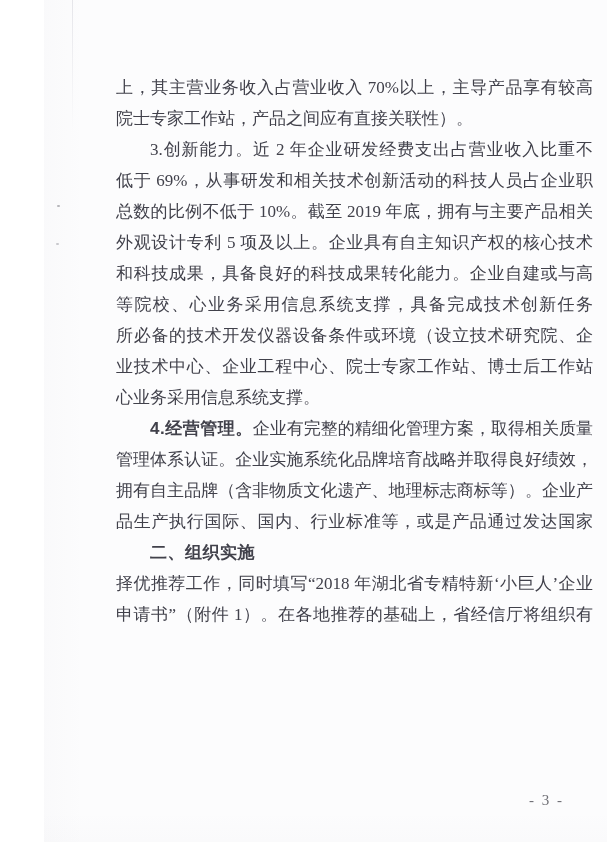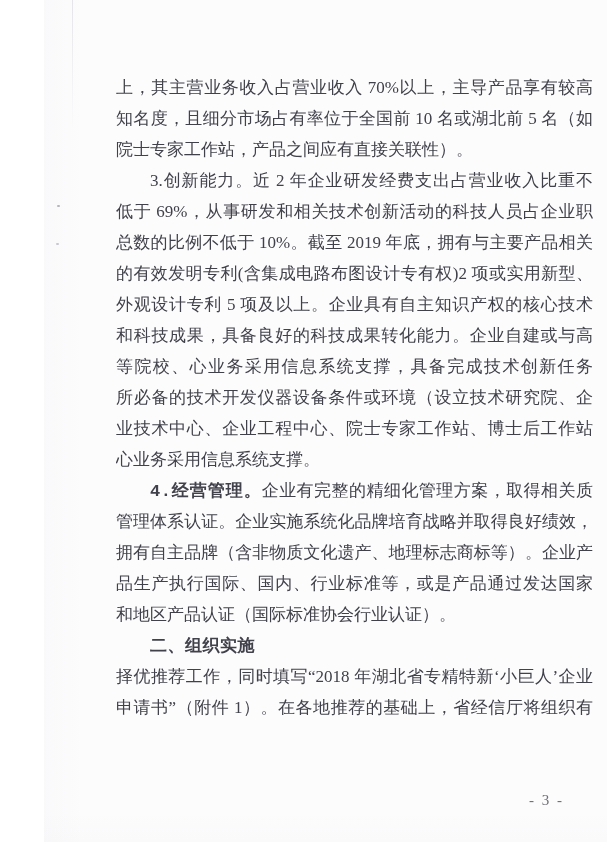--- a/index.html
+++ b/index.html
@@ -28,21 +28,21 @@
     height: 31px;
     overflow: hidden;
     text-align: justify;
     text-justify: inter-character;
   }
   .line.fill { text-align-last: justify; }
   .line.indent { text-indent: 2em; }
   .seg { }
   .seg.bold {
     font-weight: 700;
-    font-family: Liberation Mono, monospace;
+    font-family: Liberation Sans, sans-serif;
     letter-spacing: 0.5px;
   }
   .pagenum {
     position: absolute;
     top: 792px;
     left: 480px;
     width: 45px;
     text-align: center;
     font-size: 15px;
     letter-spacing: 2px;
@@ -66,36 +66,33 @@
 </head>
 <body>
 
 <div class="sheet">
   <div class="scan-line"></div>
   <div class="speck s1"></div>
   <div class="speck s2"></div>
 
   <div class="content">
       <div class="line fill"><span class="seg">上，其主营业务收入占营业收入 70%以上，主导产品享有较高</span></div>
-      <div class="line fill"><span class="seg">知名度，且细分市场占有率位于全国前 10 名或湖北前 5 名（如</span></div>
       <div class="line"><span class="seg">院士专家工作站，产品之间应有直接关联性）。</span></div>
       <div class="line fill indent"><span class="seg">3.创新能力。近 2 年企业研发经费支出占营业收入比重不</span></div>
       <div class="line fill"><span class="seg">低于 69%，从事研发和相关技术创新活动的科技人员占企业职工</span></div>
       <div class="line fill"><span class="seg">总数的比例不低于 10%。截至 2019 年底，拥有与主要产品相关</span></div>
-      <div class="line fill"><span class="seg">的有效发明专利(含集成电路布图设计专有权)2 项或实用新型、</span></div>
       <div class="line fill"><span class="seg">外观设计专利 5 项及以上。企业具有自主知识产权的核心技术</span></div>
       <div class="line fill"><span class="seg">和科技成果，具备良好的科技成果转化能力。企业自建或与高</span></div>
       <div class="line fill"><span class="seg">等院校、心业务采用信息系统支撑，具备完成技术创新任务</span></div>
       <div class="line fill"><span class="seg">所必备的技术开发仪器设备条件或环境（设立技术研究院、企</span></div>
       <div class="line fill"><span class="seg">业技术中心、企业工程中心、院士专家工作站、博士后工作站</span></div>
       <div class="line"><span class="seg">心业务采用信息系统支撑。</span></div>
       <div class="line fill indent"><span class="seg bold">4.经营管理。</span><span class="seg">企业有完整的精细化管理方案，取得相关质量</span></div>
       <div class="line fill"><span class="seg">管理体系认证。企业实施系统化品牌培育战略并取得良好绩效，</span></div>
       <div class="line fill"><span class="seg">拥有自主品牌（含非物质文化遗产、地理标志商标等）。企业产</span></div>
       <div class="line fill"><span class="seg">品生产执行国际、国内、行业标准等，或是产品通过发达国家</span></div>
-      <div class="line"><span class="seg">和地区产品认证（国际标准协会行业认证）。</span></div>
       <div class="line indent"><span class="seg bold">二、组织实施</span></div>
       <div class="line fill"><span class="seg">择优推荐工作，同时填写“2018 年湖北省专精特新‘小巨人’企业</span></div>
       <div class="line fill"><span class="seg">申请书”（附件 1）。在各地推荐的基础上，省经信厅将组织有关</span></div>
     </div>
 
   <div class="pagenum">- 3 -</div>
 </div>
 
 </body></html>

